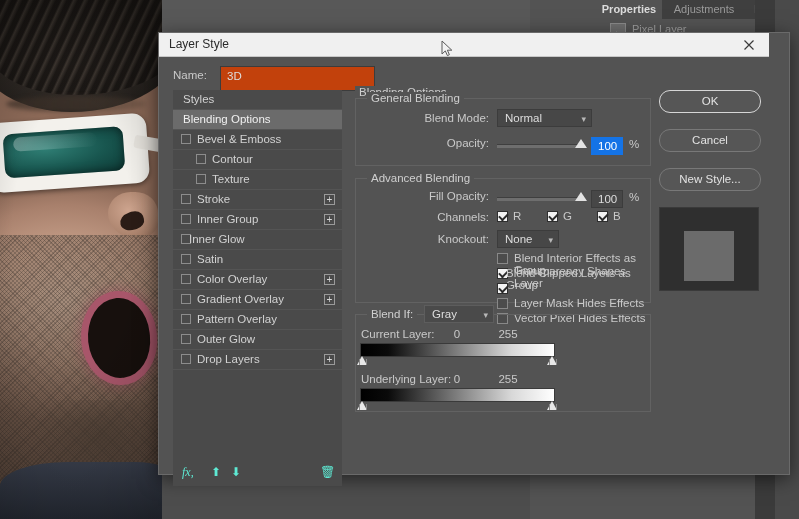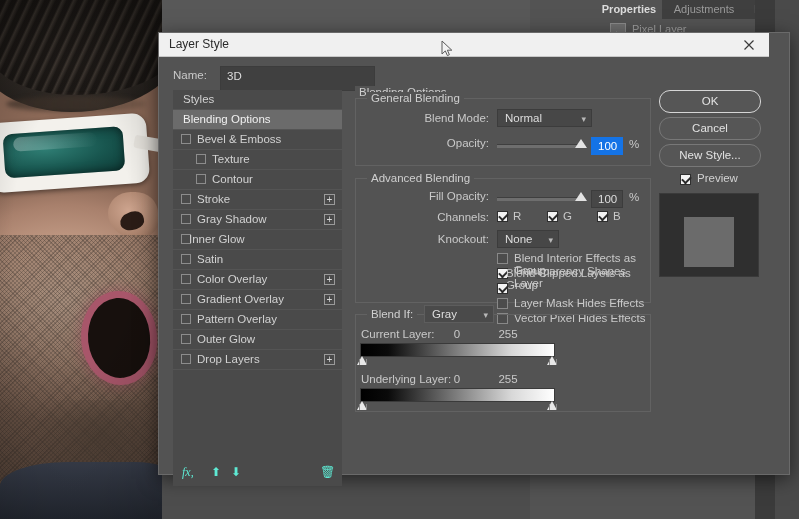--- a/index.html
+++ b/index.html
@@ -130,21 +130,21 @@
     background:#f0f0f0;border-bottom:1px solid #c8c8c8;
   }
   .title-text{position:absolute;left:10px;top:4px;font-size:12px;color:#2a2a2a;}
   .close-btn{position:absolute;right:0;top:0;width:40px;height:23px;cursor:pointer;}
   .close-btn svg{position:absolute;left:15px;top:7px;}
 
   .name-row{position:absolute;left:14px;top:33px;width:320px;height:20px;}
   .name-label{position:absolute;left:0;top:3px;font-size:11.5px;color:#c9c9c9;}
   .name-input{
     position:absolute;left:47px;top:0;width:155px;height:25px;
-    background:#404040;border:1px solid #3c3c3c;
+    background:#c2410c;border:1px solid #3c3c3c;
     font-size:11.5px;color:#dedede;line-height:19px;padding-left:6px;
     box-sizing:border-box;
   }
 
   
   .styles-panel{position:absolute;left:14px;top:57px;width:169px;height:370px;background:#4a4a4a;}
   .sl-item{
     position:relative;height:19px;line-height:19px;
     border-bottom:1px solid #545454;
     font-size:11.5px;color:#d2d2d2;cursor:pointer;
@@ -205,21 +205,21 @@
     border-right:5px solid transparent;border-bottom:9px solid #e8e8e8;cursor:pointer;
   }
   .gthumb::after{
     content:"";position:absolute;left:-3px;top:3px;width:6px;height:6px;
     border-left:1px solid #8a8a8a;border-right:1px solid #8a8a8a;
   }
 
   
   .btncol{position:absolute;left:500px;top:57px;width:100px;}
   .pbtn{
-    position:relative;width:100px;height:21px;margin-bottom:4px;
+    position:relative;width:100px;height:21px;margin-bottom:16px;
     background:#565656;border:1px solid #787878;border-radius:11px;
     font-size:11.5px;color:#e2e2e2;text-align:center;line-height:20px;cursor:pointer;
   }
   .pbtn.primary{border-color:#d6d6d6;}
   .prev-row{position:relative;height:18px;margin-top:2px;}
   .prev-cb{position:absolute;left:21px;top:3px;}
   .prev-lb{position:absolute;left:38px;top:1px;font-size:11.5px;color:#d2d2d2;}
   .swatch{
     position:relative;margin-top:4px;width:100px;height:84px;background:#2f2f2f;
     border:1px solid #3a3a3a;box-sizing:border-box;
@@ -306,34 +306,34 @@
         </div>
         <div class="sl-item sel">
           <span class="lbl" style="left: 10px;">Blending Options</span>
         </div>
         <div class="sl-item">
           <span class="sl-cb" style="left: 8px;"></span>
           <span class="lbl" style="left: 24px;">Bevel &amp; Emboss</span>
         </div>
         <div class="sl-item">
           <span class="sl-cb" style="left: 23px;"></span>
+          <span class="lbl" style="left: 39px;">Contour</span>
+        </div>
+        <div class="sl-item">
+          <span class="sl-cb" style="left: 23px;"></span>
           <span class="lbl" style="left: 39px;">Texture</span>
-        </div>
-        <div class="sl-item">
-          <span class="sl-cb" style="left: 23px;"></span>
-          <span class="lbl" style="left: 39px;">Contour</span>
         </div>
         <div class="sl-item">
           <span class="sl-cb" style="left: 8px;"></span>
           <span class="lbl" style="left: 24px;">Stroke</span>
           <span class="sl-plus">+</span>
         </div>
         <div class="sl-item">
           <span class="sl-cb" style="left: 8px;"></span>
-          <span class="lbl" style="left: 24px;">Gray Shadow</span>
+          <span class="lbl" style="left: 24px;">Inner Group</span>
           <span class="sl-plus">+</span>
         </div>
         <div class="sl-item">
           <span class="sl-cb" style="left: 8px;"></span>
           <span class="lbl" style="left: 16px;">Inner Glow</span>
         </div>
         <div class="sl-item">
           <span class="sl-cb" style="left: 8px;"></span>
           <span class="lbl" style="left: 24px;">Satin</span>
         </div>
@@ -444,24 +444,20 @@
       <span class="lab" style="left:144px;top:283px;width:26px;text-align:center;">255</span>
       <div class="grad" style="left:9px;top:298px;width:195px;"></div>
       <div class="gthumb" style="left:6px;top:311px;"></div>
       <div class="gthumb" style="left:196px;top:311px;"></div>
     </div>
 
     <div class="btncol">
       <div class="pbtn primary">OK</div>
       <div class="pbtn">Cancel</div>
       <div class="pbtn">New Style...</div>
-      <div class="prev-row">
-        <span class="cb on prev-cb"></span>
-        <span class="prev-lb">Preview</span>
-      </div>
       <div class="swatch">
         <div class="inner"></div>
       </div>
     </div>
   </div>
 
   <div class="cursor">
     <svg width="13" height="18" viewBox="0 0 13 18" aria-hidden="true">
       <path d="M1 1 L1 14 L4.3 10.9 L6.4 15.6 L8.4 14.7 L6.4 10.2 L10.8 10.2 Z" fill="#f2f2f2" stroke="#5a5a5a" stroke-width="1"></path>
     </svg>

